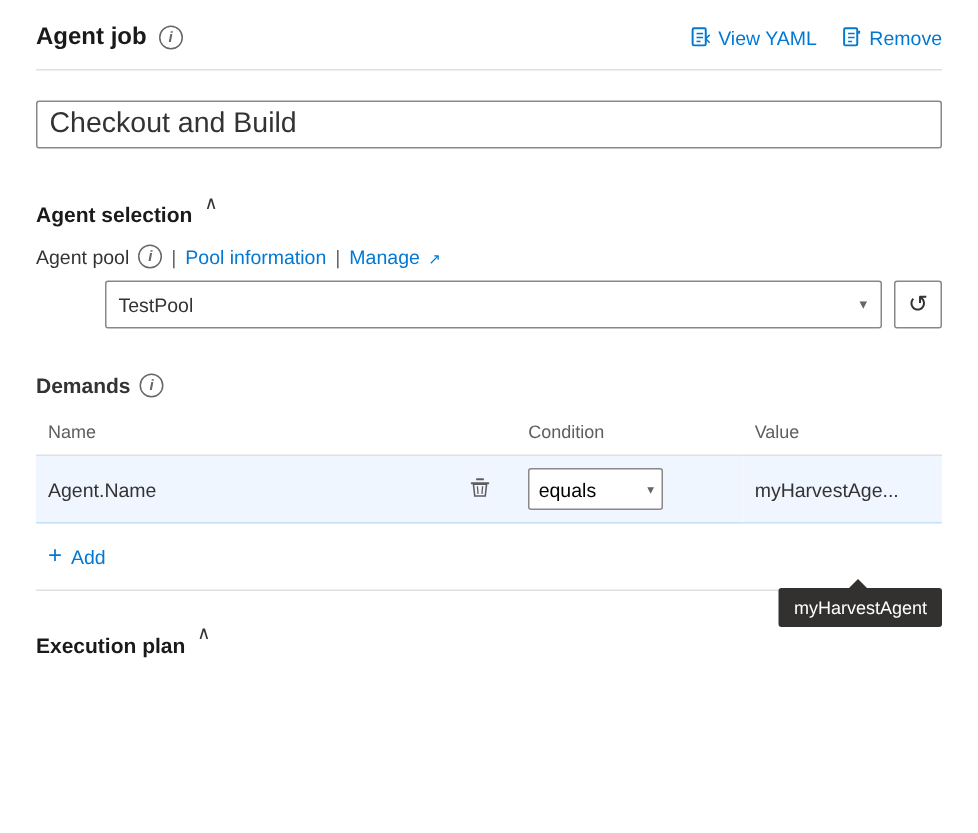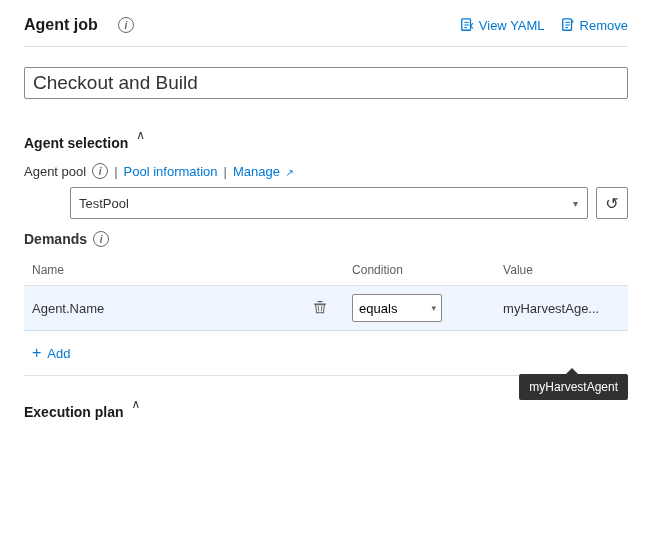--- a/index.html
+++ b/index.html
@@ -23,21 +23,21 @@
       display: flex;
       align-items: center;
       justify-content: space-between;
       margin-bottom: 20px;
       padding-bottom: 12px;
       border-bottom: 1px solid #e0e0e0;
     }
     .header-left {
       display: flex;
       align-items: center;
-      gap: 20px;
+      gap: 8px;
     }
     .header-title {
       font-size: 16px;
       font-weight: 600;
       color: #1a1a1a;
     }
     .info-icon {
       width: 16px;
       height: 16px;
       border: 1.5px solid #666;
@@ -119,21 +119,21 @@
       text-decoration: none;
       cursor: pointer;
       font-size: 13px;
     }
 
     
     .dropdown-row {
       display: flex;
       align-items: center;
       gap: 8px;
-      margin-bottom: 12px;
+      margin-bottom: 30px;
       padding-left: 46px;
     }
     .dropdown-wrapper {
       flex: 1;
       position: relative;
     }
     .dropdown-wrapper select {
       width: 100%;
       height: 32px;
       border: 1px solid #8a8886;

